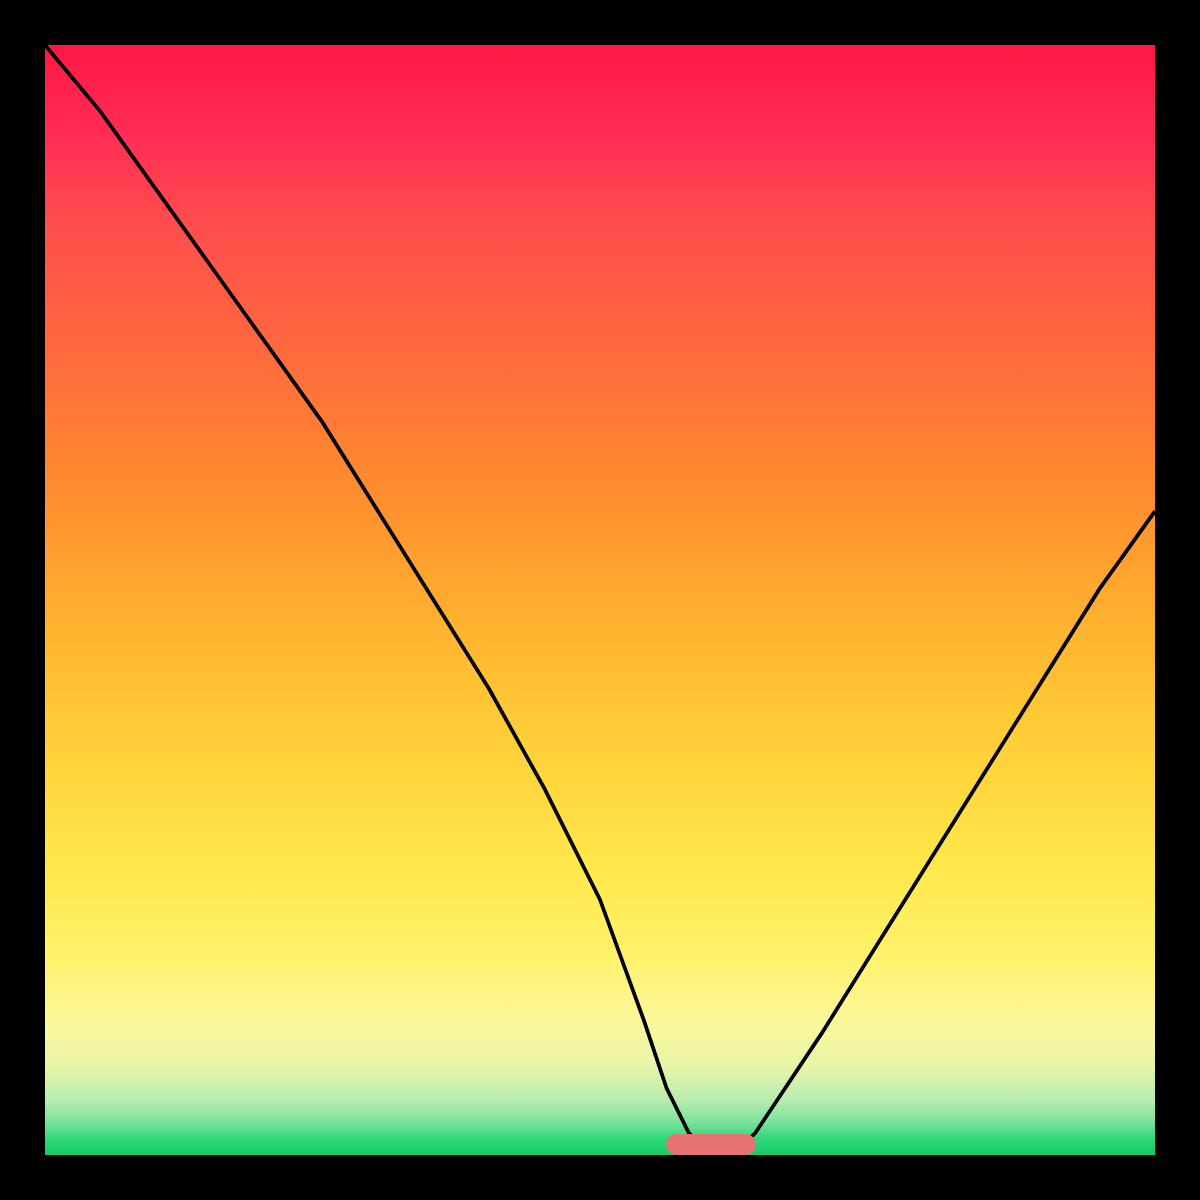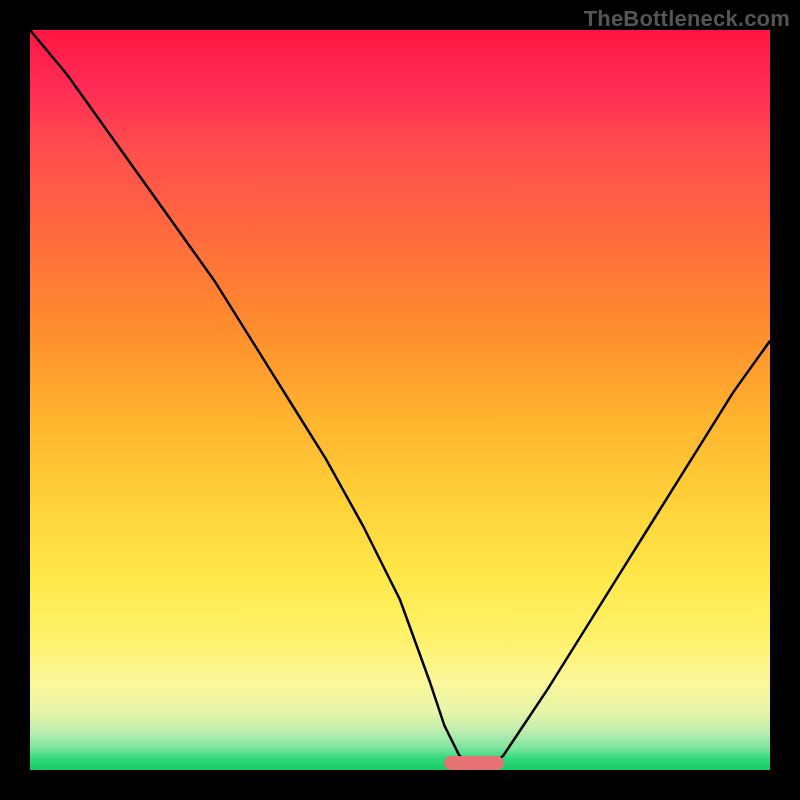--- a/index.html
+++ b/index.html
@@ -66,21 +66,20 @@
     background: #e57373;
     border-radius: 999px;
     height: 14px;
     z-index: 3;
   }
 </style>
 </head>
 <body>
 
 <div class="frame">
-  <div class="watermark">TheBottleneck.com</div>
 
   <div class="plot-area">
     <div class="bg-gradient"></div>
 
     <svg class="curve-svg" viewBox="0 0 740 740" preserveAspectRatio="none">
       <path id="curve-path" d="M0.0 0.0 L37.0 44.4 L74.0 96.2 L111.0 148.0 L148.0 199.8 L185.0 251.6 L222.0 310.8 L259.0 370.0 L296.0 429.2 L333.0 495.8 L370.0 569.8 L399.6 651.2 L414.4 695.6 L429.2 725.2 L444.0 740.0 L458.8 740.0 L473.6 725.2 L488.4 703.0 L518.0 658.6 L555.0 599.4 L592.0 540.2 L629.0 481.0 L666.0 421.8 L703.0 362.6 L740.0 310.8" fill="none" stroke="#000" stroke-width="2.5"></path>
     </svg>
 
     <div id="optimal-marker" class="marker" style="left: 414.4px; width: 59.2px; bottom: 0px;"></div>
   </div>

